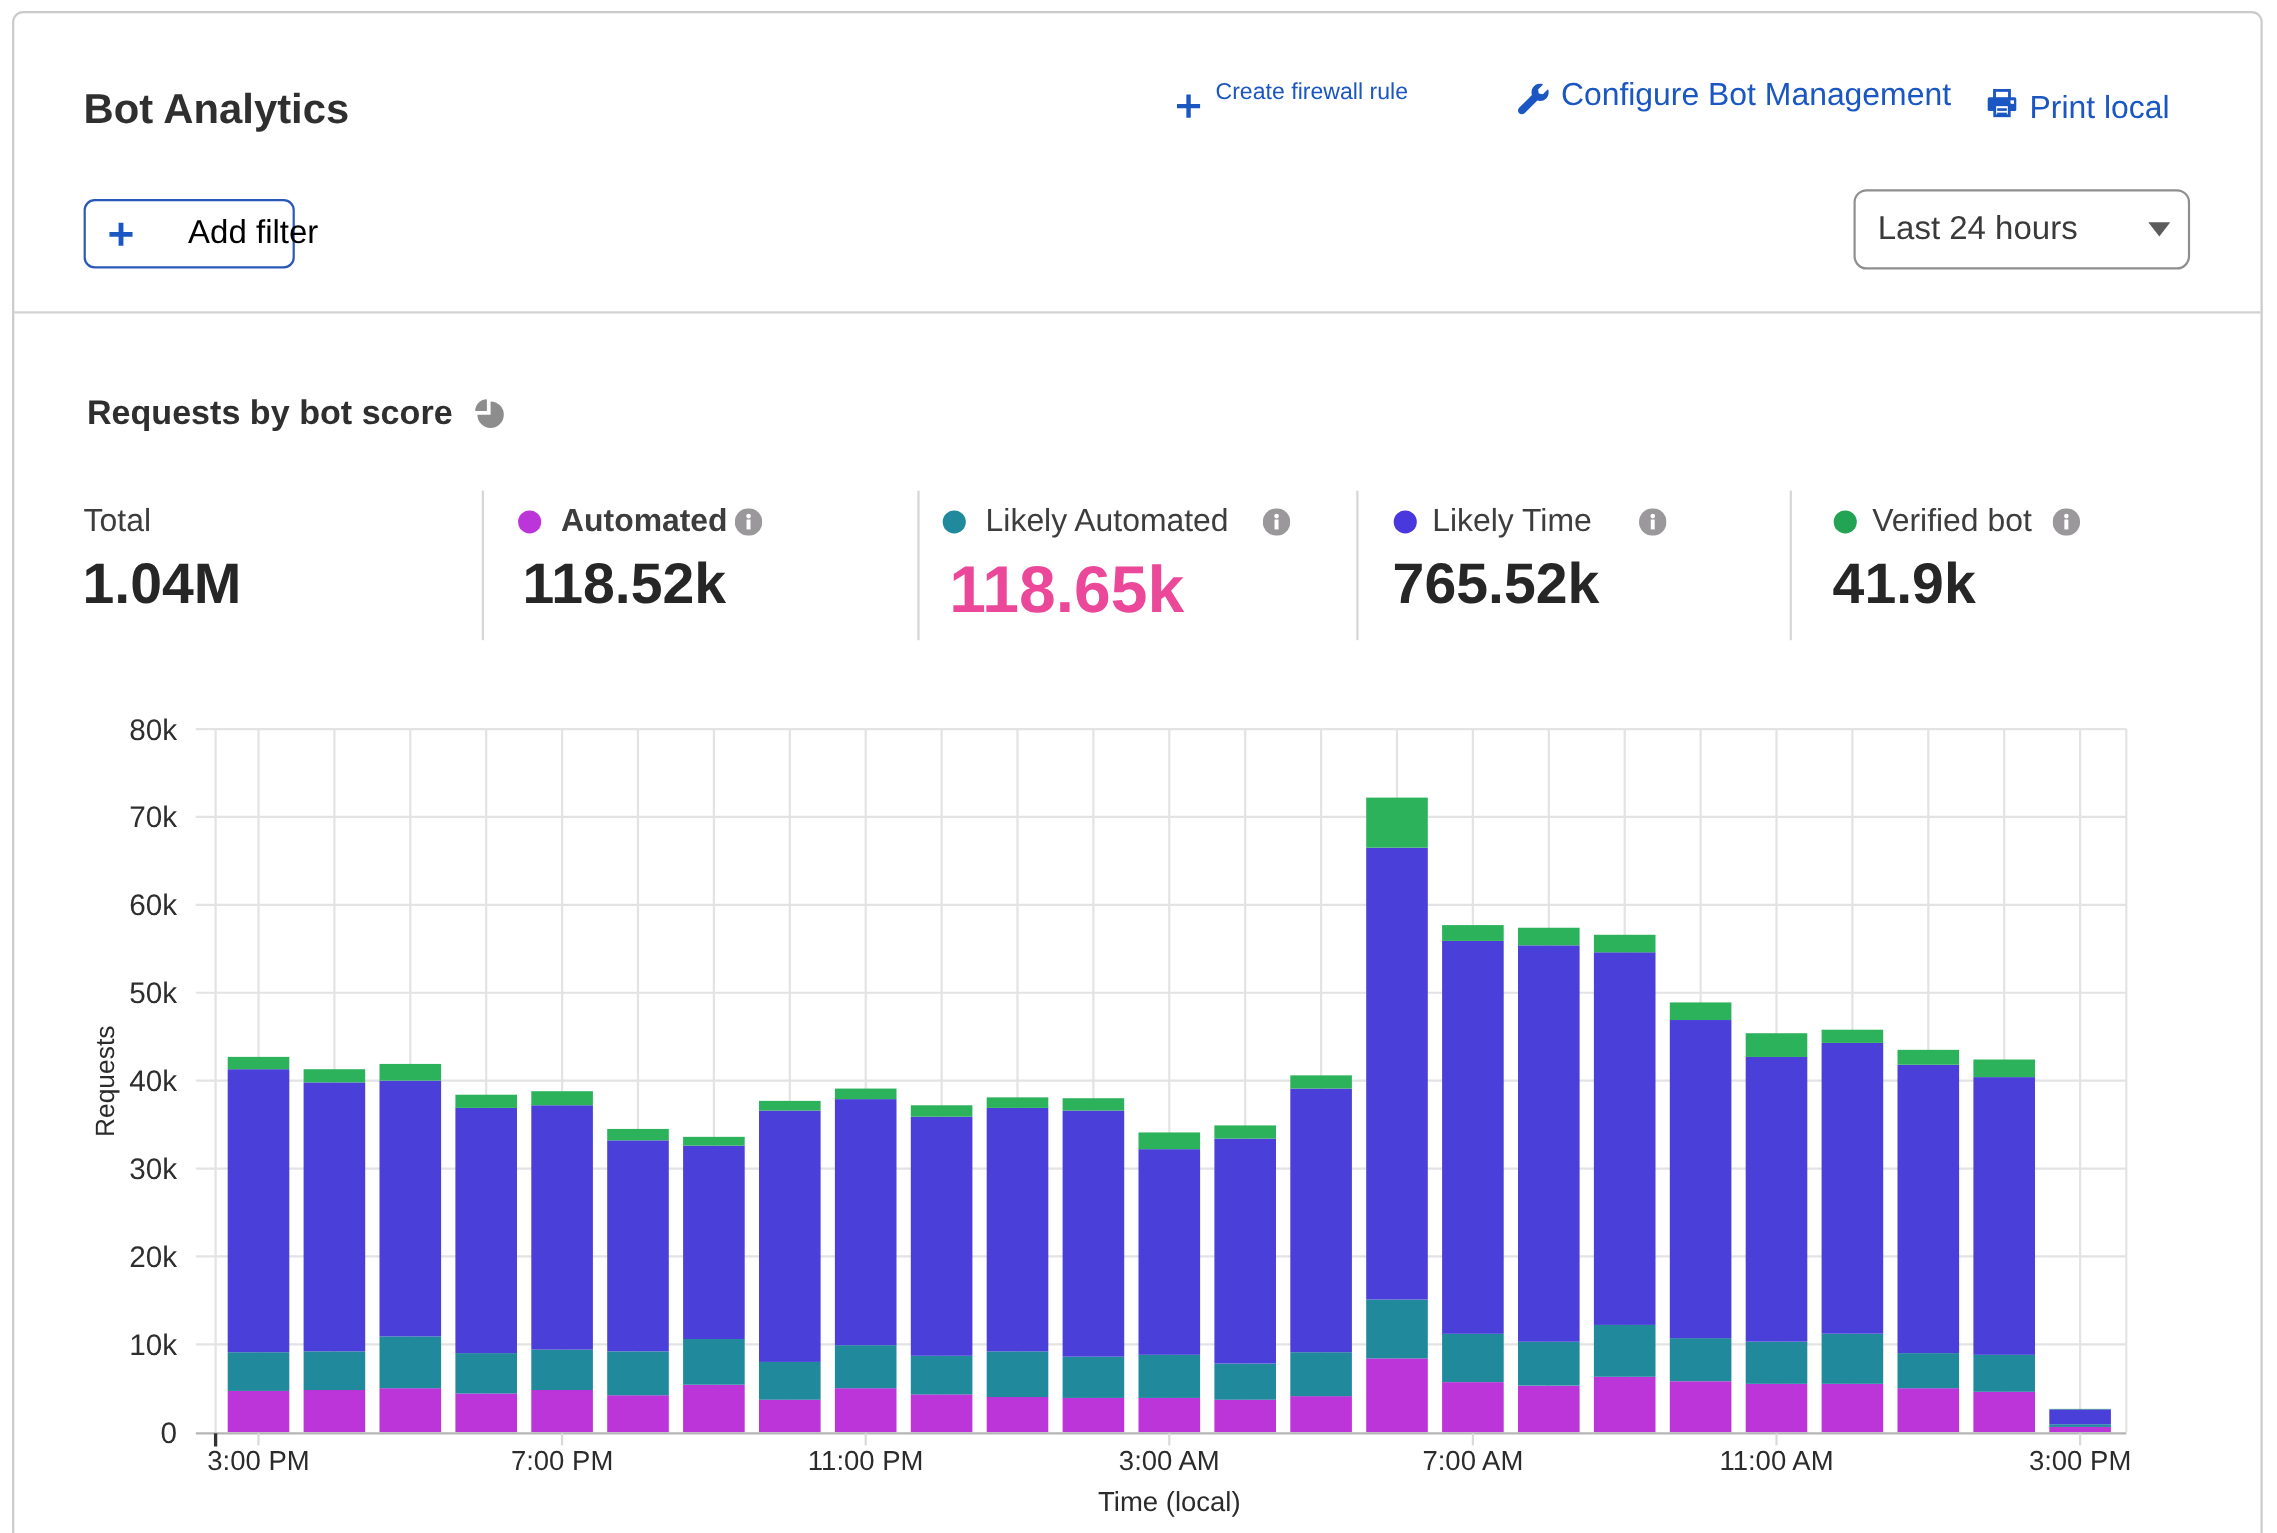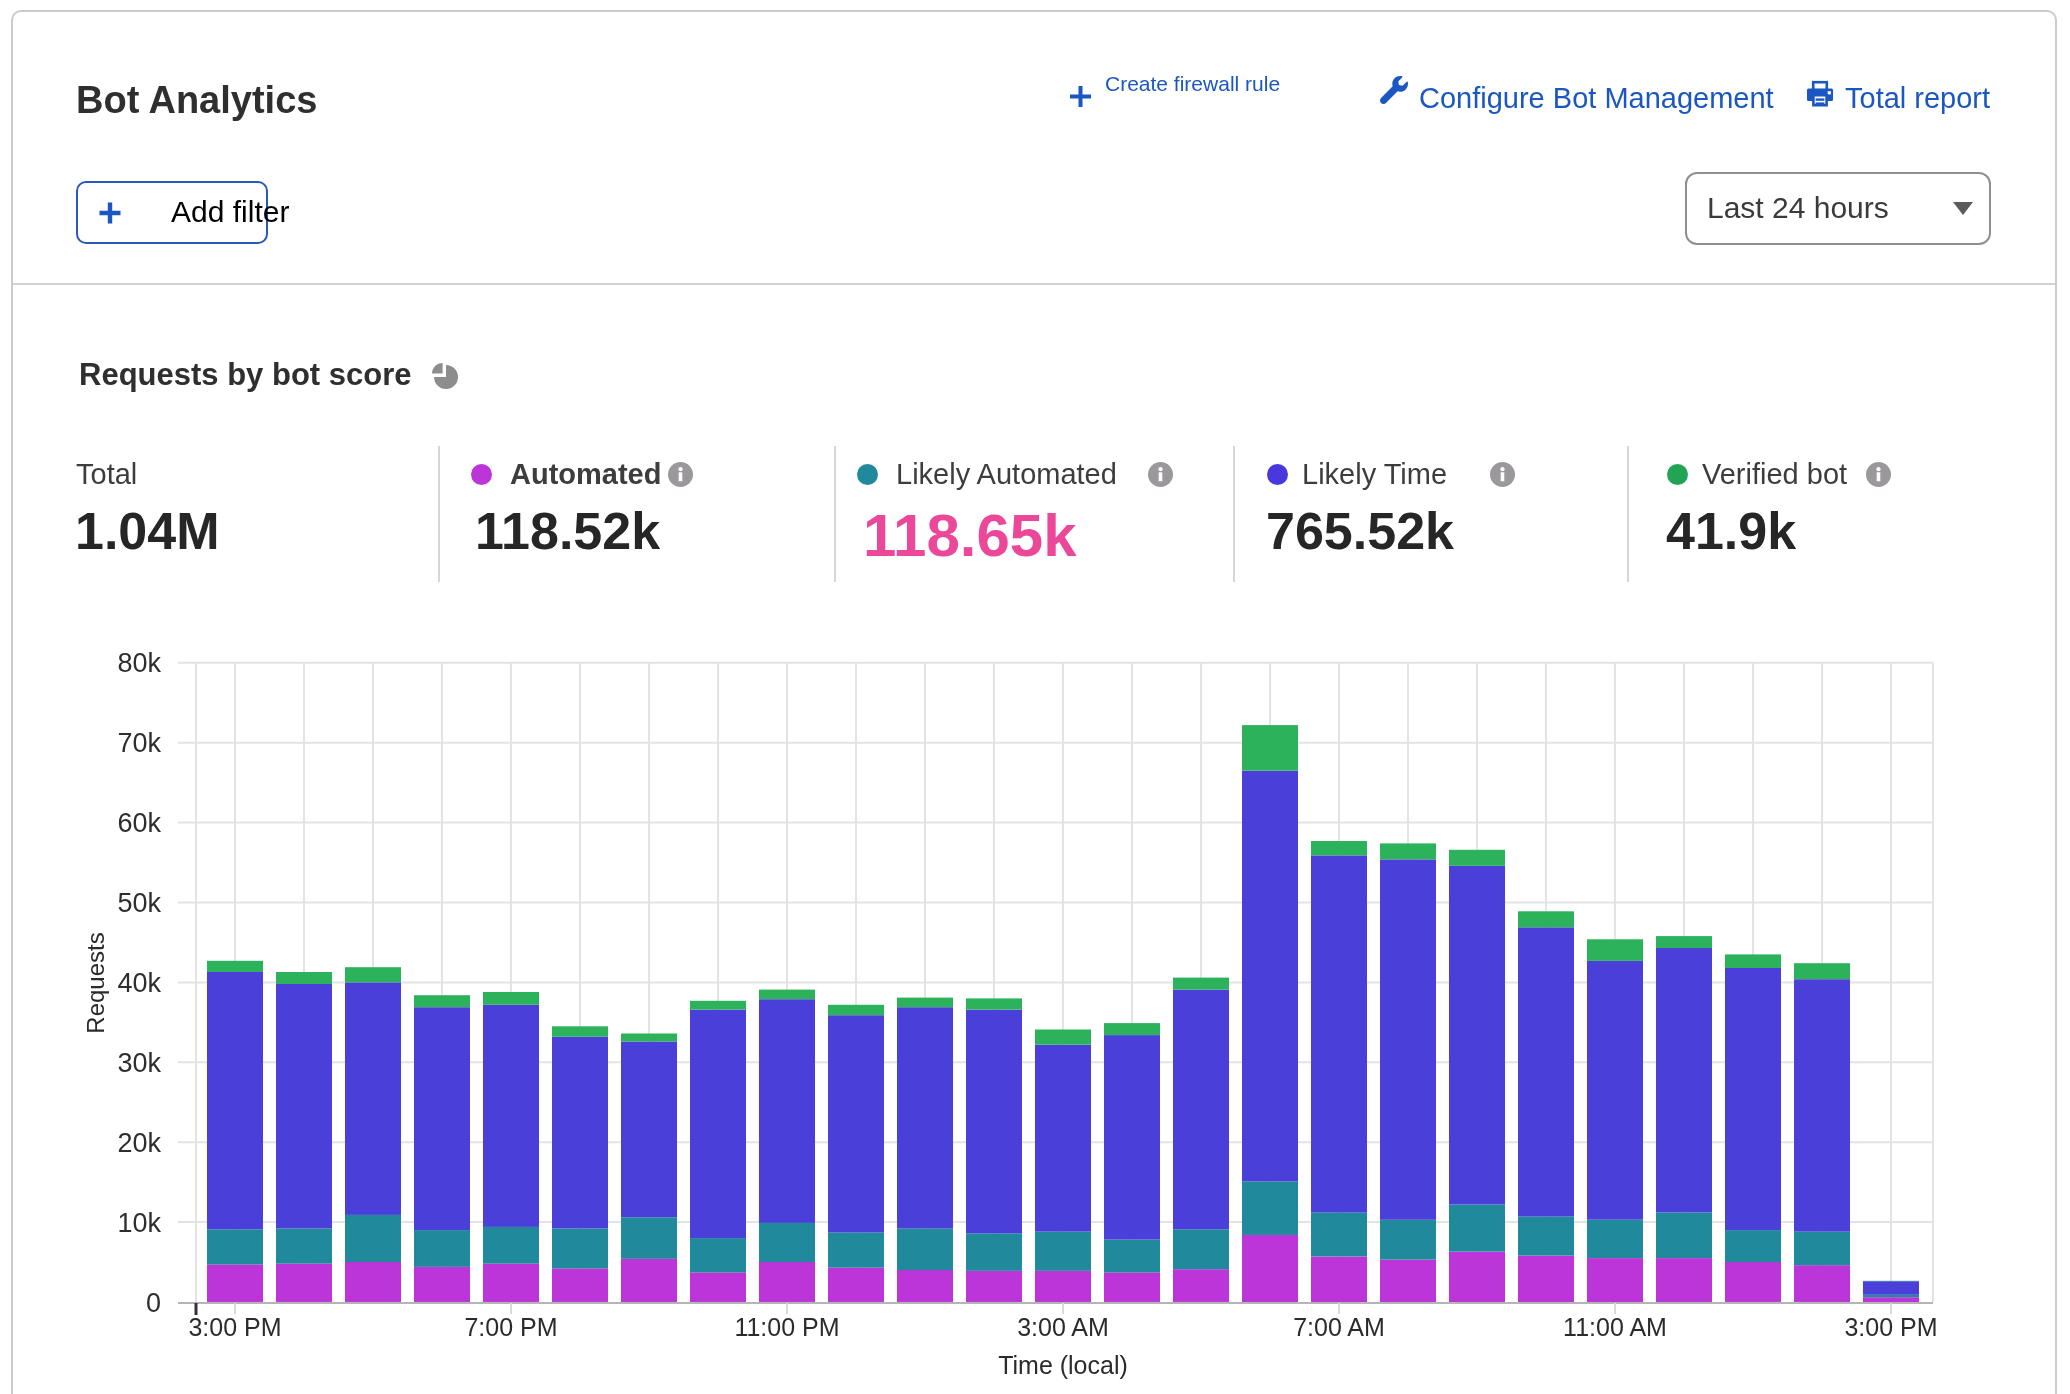--- a/index.html
+++ b/index.html
@@ -7,30 +7,30 @@
 <div style="position:absolute;left:11px;top:10px;width:2046px;height:1500px;border:2px solid #cbcbcb;border-radius:10px;"></div>
 <div style="position:absolute;left:13px;top:283px;width:2042px;height:2px;background:#d2d2d2;"></div>
 <div style="position:absolute;left:76px;top:79px;font-size:38px;font-weight:bold;color:#2f2f2f;">Bot Analytics</div>
 <svg style="position:absolute;left:1068px;top:84px;" width="25" height="25" viewBox="0 0 25 25">
     <path d="M12.5 2 v21 M2 12.5 h21" stroke="#1b57c2" stroke-width="4"></path>
   </svg>
 <div style="position:absolute;left:1105px;top:72px;font-size:21px;color:#1b57c2;">Create firewall rule</div>
 <svg style="position:absolute;left:1380px;top:76px;" width="28" height="28" viewBox="0 0 512 512">
     <path fill="#1b57c2" d="M507.73 109.1c-2.24-9.03-13.54-12.09-20.12-5.51l-74.36 74.36-67.88-11.31-11.31-67.88 74.36-74.36c6.62-6.62 3.43-17.9-5.66-20.16-47.38-11.74-99.55.91-136.58 37.93-39.64 39.64-50.55 97.1-34.05 147.2L18.74 402.76c-24.99 24.99-24.99 65.51 0 90.5 24.99 24.99 65.51 24.99 90.5 0l213.21-213.21c50.12 16.71 107.47 5.68 147.37-34.22 37.07-37.07 49.7-89.32 37.91-136.73z"></path>
   </svg>
-<div style="position:absolute;left:1419px;top:82px;font-size:29px;color:#1b57c2;">Configure Bot Management</div>
+<div style="position:absolute;left:1419px;top:70px;font-size:29px;color:#1b57c2;">Configure Bot Management</div>
 <svg style="position:absolute;left:1806px;top:80px;" width="28" height="28" viewBox="0 0 28 28">
     <rect x="7.2" y="2.2" width="13.6" height="8" fill="none" stroke="#1b57c2" stroke-width="2.6"></rect>
     <rect x="1" y="8.5" width="26" height="12.5" rx="1.5" fill="#1b57c2"></rect>
     <rect x="21.7" y="11.2" width="3.2" height="3.2" fill="#fff"></rect>
     <rect x="7.4" y="15.2" width="13.2" height="10" fill="#fff" stroke="#1b57c2" stroke-width="2.6"></rect>
     <rect x="9.6" y="18.4" width="8.8" height="2.4" fill="#1b57c2"></rect>
     <rect x="9.6" y="22.4" width="8.8" height="2.4" fill="#1b57c2"></rect>
   </svg>
-<div style="position:absolute;left:1845px;top:82px;font-size:29px;color:#1b57c2;">Total report</div>
+<div style="position:absolute;left:1845px;top:82px;font-size:29px;color:#1b57c2;">Print local</div>
 <div style="position:absolute;left:76px;top:181px;width:192px;height:63px;border:2px solid #2a58b8;border-radius:10px;"></div>
 <svg style="position:absolute;left:97px;top:200px;" width="26" height="26" viewBox="0 0 26 26">
     <path d="M13 2.5 v21 M2.5 13 h21" stroke="#1b57c2" stroke-width="4.4"></path>
   </svg>
 <div style="position:absolute;left:135px;top:195px;font-size:30px;color:#000000;margin-left:36px;">Add filter</div>
 <div style="position:absolute;left:1685px;top:172px;width:306px;height:73px;border:2px solid #8f8f8f;border-radius:12px;"></div>
 <div style="position:absolute;left:1707px;top:191px;font-size:30px;color:#3a3a3a;">Last 24 hours</div>
 <div style="position:absolute;left:1953px;top:202px;width:0;height:0;border-left:10px solid transparent;border-right:10px solid transparent;border-top:13px solid #5c5c5c;"></div>
 <div style="position:absolute;left:79px;top:357px;font-size:31px;font-weight:bold;color:#2f2f2f;">Requests by bot score</div>
 <svg style="position:absolute;left:431px;top:362px;" width="28" height="28" viewBox="0 0 28 28">

